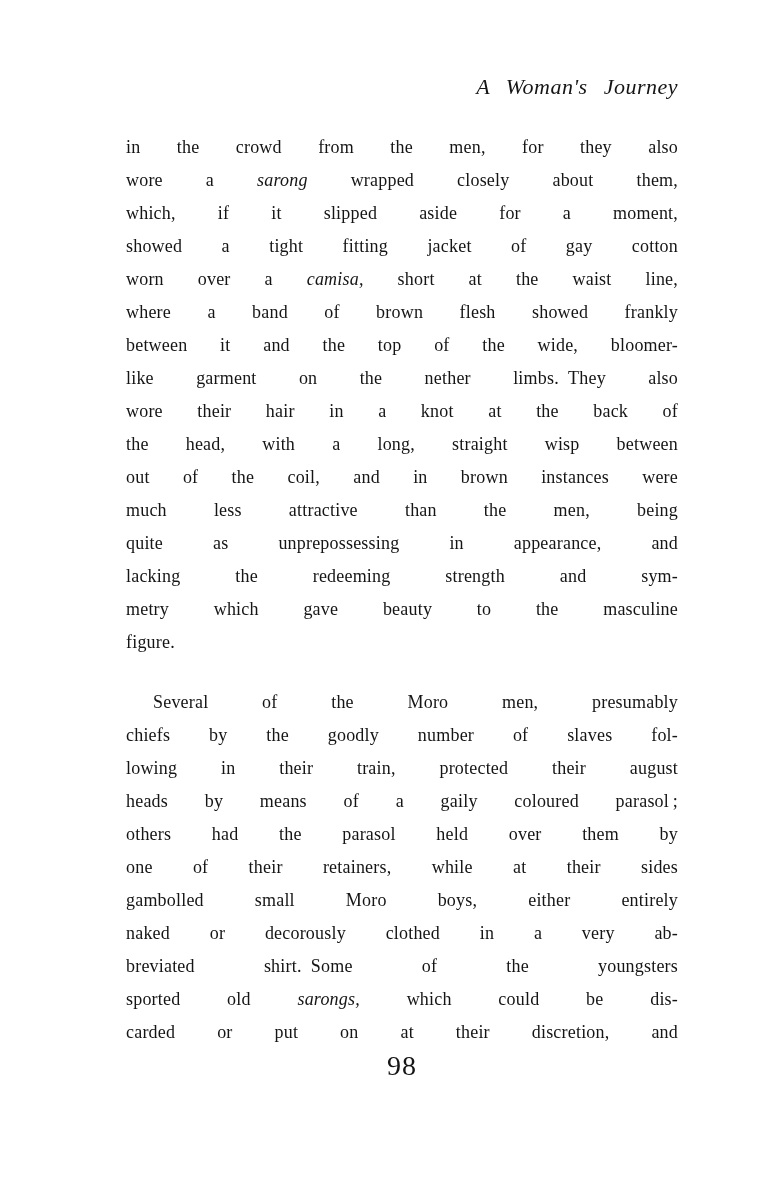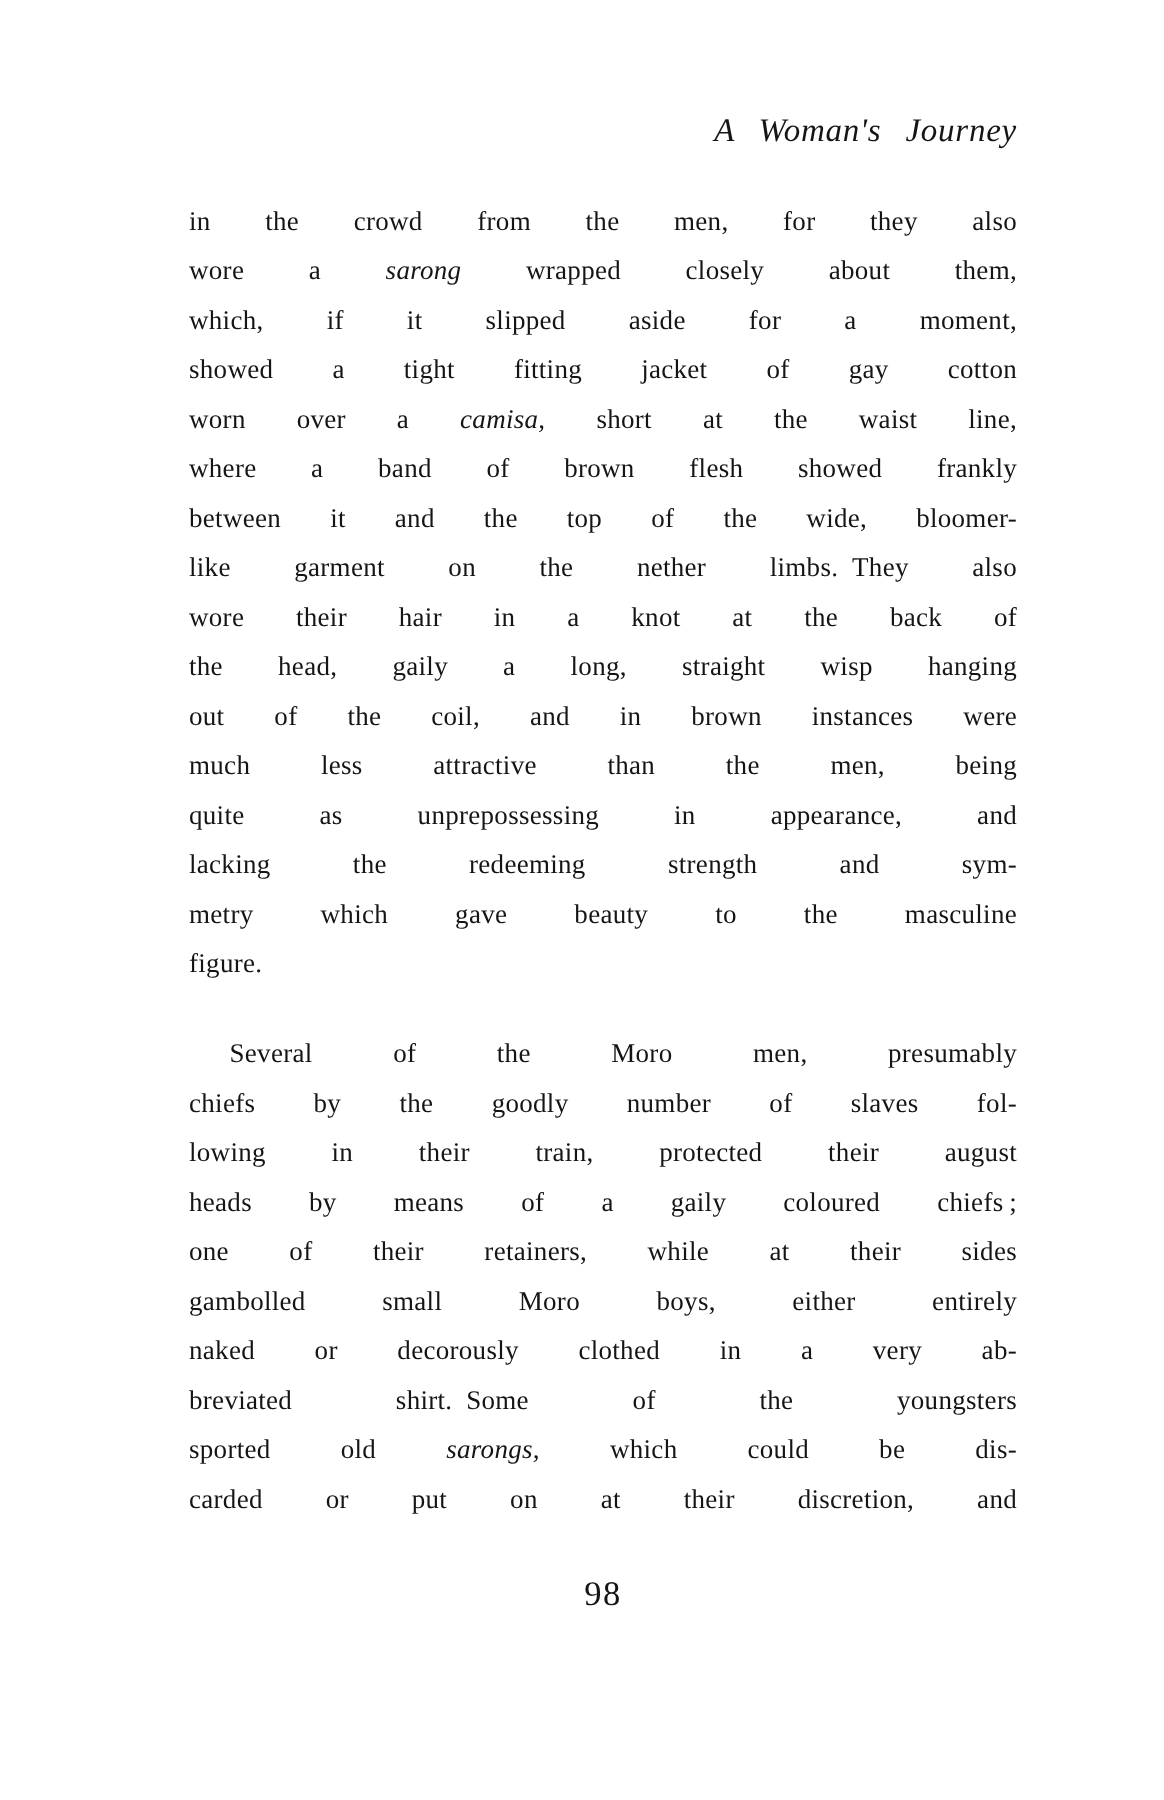--- a/index.html
+++ b/index.html
@@ -66,51 +66,52 @@
     font-style: italic;
     letter-spacing: 0.2px;
   }
 
   .folio {
     position: absolute;
     left: 126px;
     top: 1050px;
     width: 552px;
     text-align: center;
-    font-size: 23px;
+    font-size: 28px;
     letter-spacing: 1px;
   }
 </style>
 </head>
 <body>
 
 <div class="page">
   <div class="running-header">A Woman's Journey</div>
 
   <div class="page-body">
       <div class="line">in the crowd from the men, for they also</div>
       <div class="line">wore a <em>sarong</em> wrapped closely about them,</div>
       <div class="line">which, if it slipped aside for a moment,</div>
       <div class="line">showed a tight fitting jacket of gay cotton</div>
       <div class="line">worn over a <em>camisa,</em> short at the waist line,</div>
       <div class="line">where a band of brown flesh showed frankly</div>
       <div class="line">between it and the top of the wide, bloomer-</div>
       <div class="line">like garment on the nether limbs. They also</div>
       <div class="line">wore their hair in a knot at the back of</div>
-      <div class="line">the head, gaily a long, straight wisp hanging</div>
+      <div class="line">the head, with a long, straight wisp between</div>
       <div class="line">out of the coil, and in brown instances were</div>
       <div class="line">much less attractive than the men, being</div>
       <div class="line">quite as unprepossessing in appearance, and</div>
       <div class="line">lacking the redeeming strength and sym-</div>
       <div class="line">metry which gave beauty to the masculine</div>
       <div class="line para-end">figure.</div>
       <div class="line indent">Several of the Moro men, presumably</div>
       <div class="line">chiefs by the goodly number of slaves fol-</div>
       <div class="line">lowing in their train, protected their august</div>
-      <div class="line">heads by means of a gaily coloured chiefs ;</div>
+      <div class="line">heads by means of a gaily coloured parasol ;</div>
+      <div class="line">others had the parasol held over them by</div>
       <div class="line">one of their retainers, while at their sides</div>
       <div class="line">gambolled small Moro boys, either entirely</div>
       <div class="line">naked or decorously clothed in a very ab-</div>
       <div class="line">breviated shirt. Some of the youngsters</div>
       <div class="line">sported old <em>sarongs,</em> which could be dis-</div>
       <div class="line">carded or put on at their discretion, and</div>
     </div>
 
   <div class="folio">98</div>
 </div>

